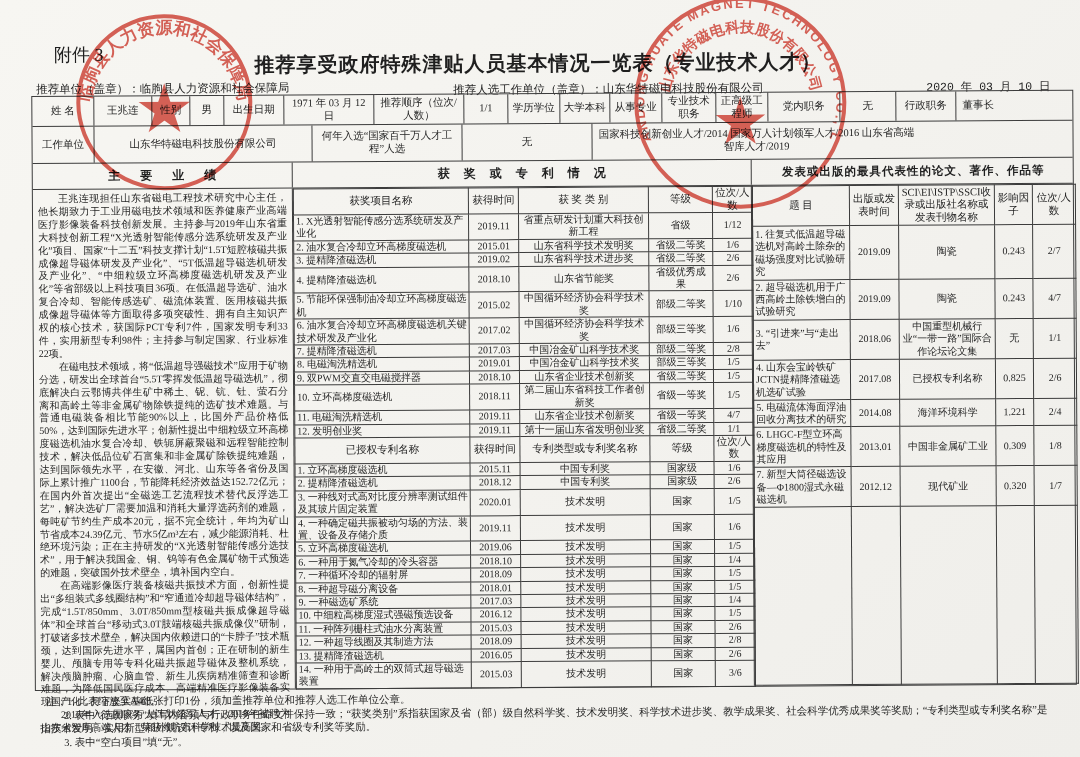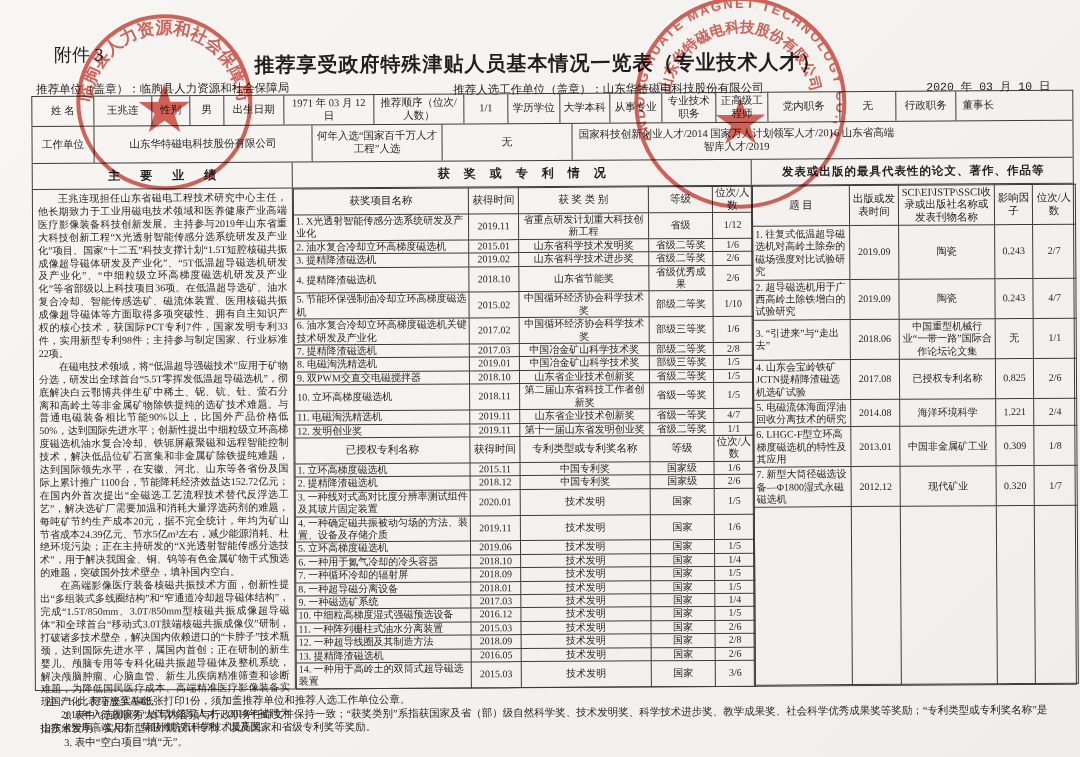--- a/index.html
+++ b/index.html
@@ -90,21 +90,21 @@
       <div class="cell" style="width:52px">正高级工程师</div>
       <div class="cell" style="width:72px">党内职务</div>
       <div class="cell" style="width:56px">无</div>
       <div class="cell" style="width:60px">行政职务</div>
       <div class="cell" style="width:44px">董事长</div>
     </div>
 
     <div class="grid-row row2">
       <div class="cell" style="width:62px">工作单位</div>
       <div class="cell" style="width:218px">山东华特磁电科技股份有限公司</div>
-      <div class="cell" style="width:130px">何年入选“国家百千万人才工程”人选</div>
+      <div class="cell" style="width:150px">何年入选“国家百千万人才工程”人选</div>
       <div class="cell" style="width:130px">无</div>
       <div class="cell" style="width:328px">国家科技创新创业人才/2014  国家万人计划领军人才/2016  山东省高端智库人才/2019</div>
     </div>
 
     <div class="grid-row row3">
       <div class="cell sec-achv-label" style="width:260px">主要业绩</div>
       <div class="cell sec-award-label" style="width:459px">获奖或专利情况</div>
       <div class="cell sec-pub-label" style="width:323px">发表或出版的最具代表性的论文、著作、作品等</div>
     </div>
 

